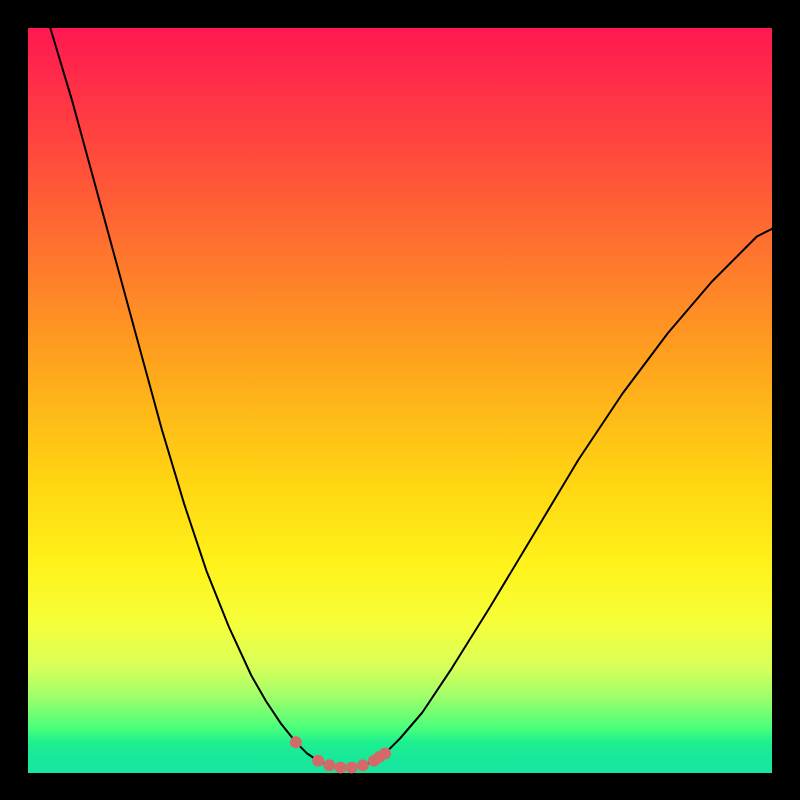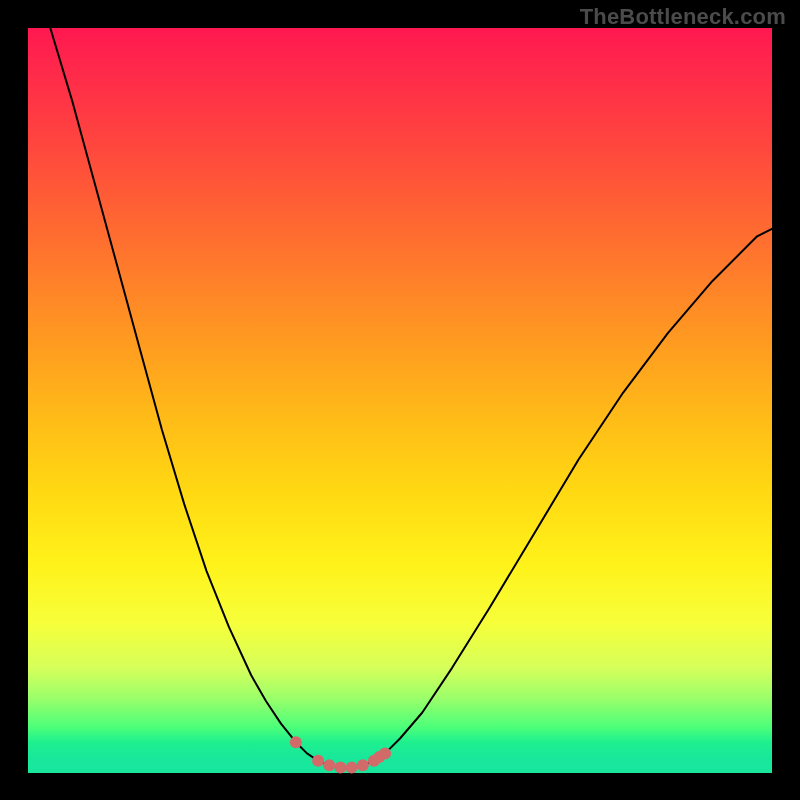--- a/index.html
+++ b/index.html
@@ -66,21 +66,20 @@
     top: 0;
     width: 100%;
     height: 100%;
     overflow: visible;
   }
 </style>
 </head>
 <body>
 
 <div class="frame">
-  <div class="watermark">TheBottleneck.com</div>
 
   <div class="plot-area">
     <div class="gradient"></div>
 
     <svg class="curve" viewBox="0 0 744 744" preserveAspectRatio="none">
       <path id="left-curve-path" fill="none" stroke="#000000" stroke-width="2" stroke-linecap="round" stroke-linejoin="round" d="M22.32 0.00 L44.64 74.40 L66.96 156.24 L89.28 238.08 L111.60 319.92 L133.92 401.76 L156.24 476.16 L178.56 543.12 L200.88 598.92 L223.20 647.28 L238.08 673.32 L252.96 695.64 L267.84 714.24 L279.00 725.40 L290.16 732.84"></path>
       <path id="trough-path" fill="none" stroke="#000000" stroke-width="2" stroke-linecap="round" stroke-linejoin="round" d="M290.16 732.84 L301.32 737.30 L312.48 739.54 L323.64 739.54 L334.80 737.30 L345.96 732.84"></path>
       <path id="right-curve-path" fill="none" stroke="#000000" stroke-width="2" stroke-linecap="round" stroke-linejoin="round" d="M345.96 732.84 L357.12 725.40 L372.00 710.52 L394.32 684.48 L424.08 639.84 L461.28 580.32 L505.92 505.92 L550.56 431.52 L595.20 364.56 L639.84 305.04 L684.48 252.96 L729.12 208.32 L744.00 200.88"></path>
       <line id="baseline-line" stroke-width="2" x1="0" x2="744" y1="744" y2="744" stroke="#1ce498"></line>
       <g id="markers-group">

